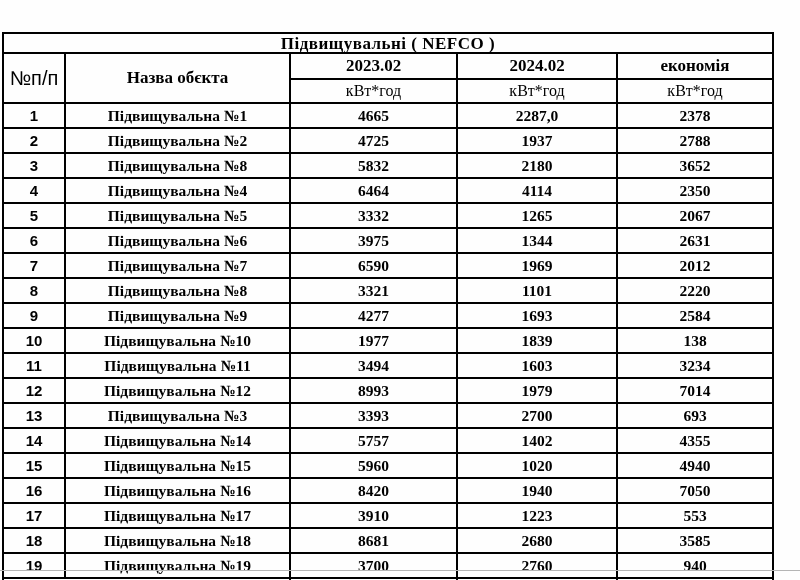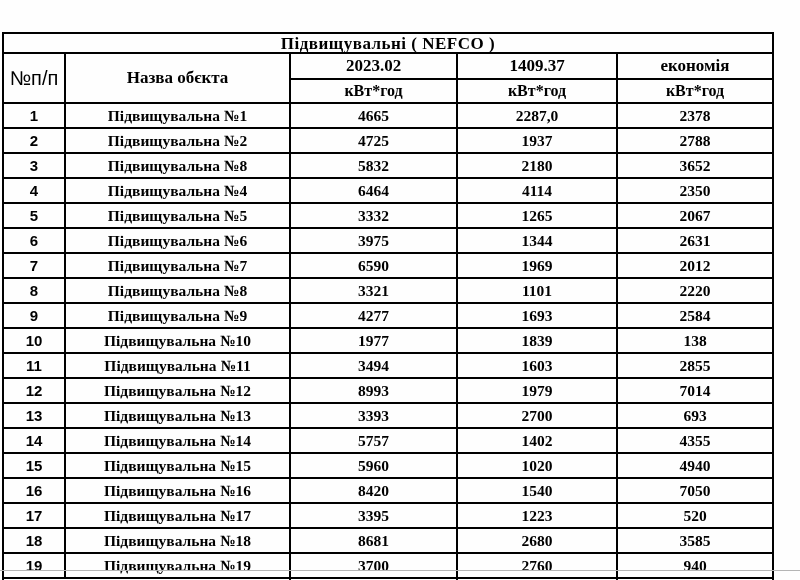--- a/index.html
+++ b/index.html
@@ -51,21 +51,21 @@
   }
 
   
   .h-idx {
     font-family: "Liberation Sans", sans-serif;
     font-weight: normal;
     font-size: 20px;
   }
   .h-name { font-weight: bold; font-size: 17px; }
   .h-year { height: 24px; font-weight: bold; font-size: 17px; }
-  .h-unit { height: 22px; font-weight: bold; font-size: 16px; }
+  .h-unit { height: 22px; font-weight: normal; font-size: 16px; }
 
   
   tbody td { height: 23px; font-weight: bold; font-size: 15.5px; }
   td.c-idx {
     font-family: "Liberation Sans", sans-serif;
     font-weight: bold;
     font-size: 15px;
   }
   td.c-name {
     text-align: left;
@@ -103,21 +103,21 @@
     <thead>
       <tr>
         <td class="title-cell" colspan="5">
           <div class="title-clip"><span>Підвищувальні ( NEFCO )</span></div>
         </td>
       </tr>
       <tr>
         <th class="h-idx" rowspan="2">№п/п</th>
         <th class="h-name" rowspan="2">Назва обєкта</th>
         <th class="h-year">2023.02</th>
-        <th class="h-year">1409.37</th>
+        <th class="h-year">2024.02</th>
         <th class="h-year">економія</th>
       </tr>
       <tr>
         <th class="h-unit">кВт*год</th>
         <th class="h-unit">кВт*год</th>
         <th class="h-unit">кВт*год</th>
       </tr>
     </thead>
     <tbody>
         <tr>
@@ -188,32 +188,32 @@
           <td class="c-name">Підвищувальна №10</td>
           <td class="c-num">1977</td>
           <td class="c-num">1839</td>
           <td class="c-num">138</td>
         </tr>
         <tr>
           <td class="c-idx">11</td>
           <td class="c-name">Підвищувальна №11</td>
           <td class="c-num">3494</td>
           <td class="c-num">1603</td>
-          <td class="c-num">2855</td>
+          <td class="c-num">3234</td>
         </tr>
         <tr>
           <td class="c-idx">12</td>
           <td class="c-name">Підвищувальна №12</td>
           <td class="c-num">8993</td>
           <td class="c-num">1979</td>
           <td class="c-num">7014</td>
         </tr>
         <tr>
           <td class="c-idx">13</td>
-          <td class="c-name">Підвищувальна №13</td>
+          <td class="c-name">Підвищувальна №3</td>
           <td class="c-num">3393</td>
           <td class="c-num">2700</td>
           <td class="c-num">693</td>
         </tr>
         <tr>
           <td class="c-idx">14</td>
           <td class="c-name">Підвищувальна №14</td>
           <td class="c-num">5757</td>
           <td class="c-num">1402</td>
           <td class="c-num">4355</td>
@@ -222,29 +222,29 @@
           <td class="c-idx">15</td>
           <td class="c-name">Підвищувальна №15</td>
           <td class="c-num">5960</td>
           <td class="c-num">1020</td>
           <td class="c-num">4940</td>
         </tr>
         <tr>
           <td class="c-idx">16</td>
           <td class="c-name">Підвищувальна №16</td>
           <td class="c-num">8420</td>
-          <td class="c-num">1540</td>
+          <td class="c-num">1940</td>
           <td class="c-num">7050</td>
         </tr>
         <tr>
           <td class="c-idx">17</td>
           <td class="c-name">Підвищувальна №17</td>
-          <td class="c-num">3395</td>
+          <td class="c-num">3910</td>
           <td class="c-num">1223</td>
-          <td class="c-num">520</td>
+          <td class="c-num">553</td>
         </tr>
         <tr>
           <td class="c-idx">18</td>
           <td class="c-name">Підвищувальна №18</td>
           <td class="c-num">8681</td>
           <td class="c-num">2680</td>
           <td class="c-num">3585</td>
         </tr>
         <tr>
           <td class="c-idx">19</td>

